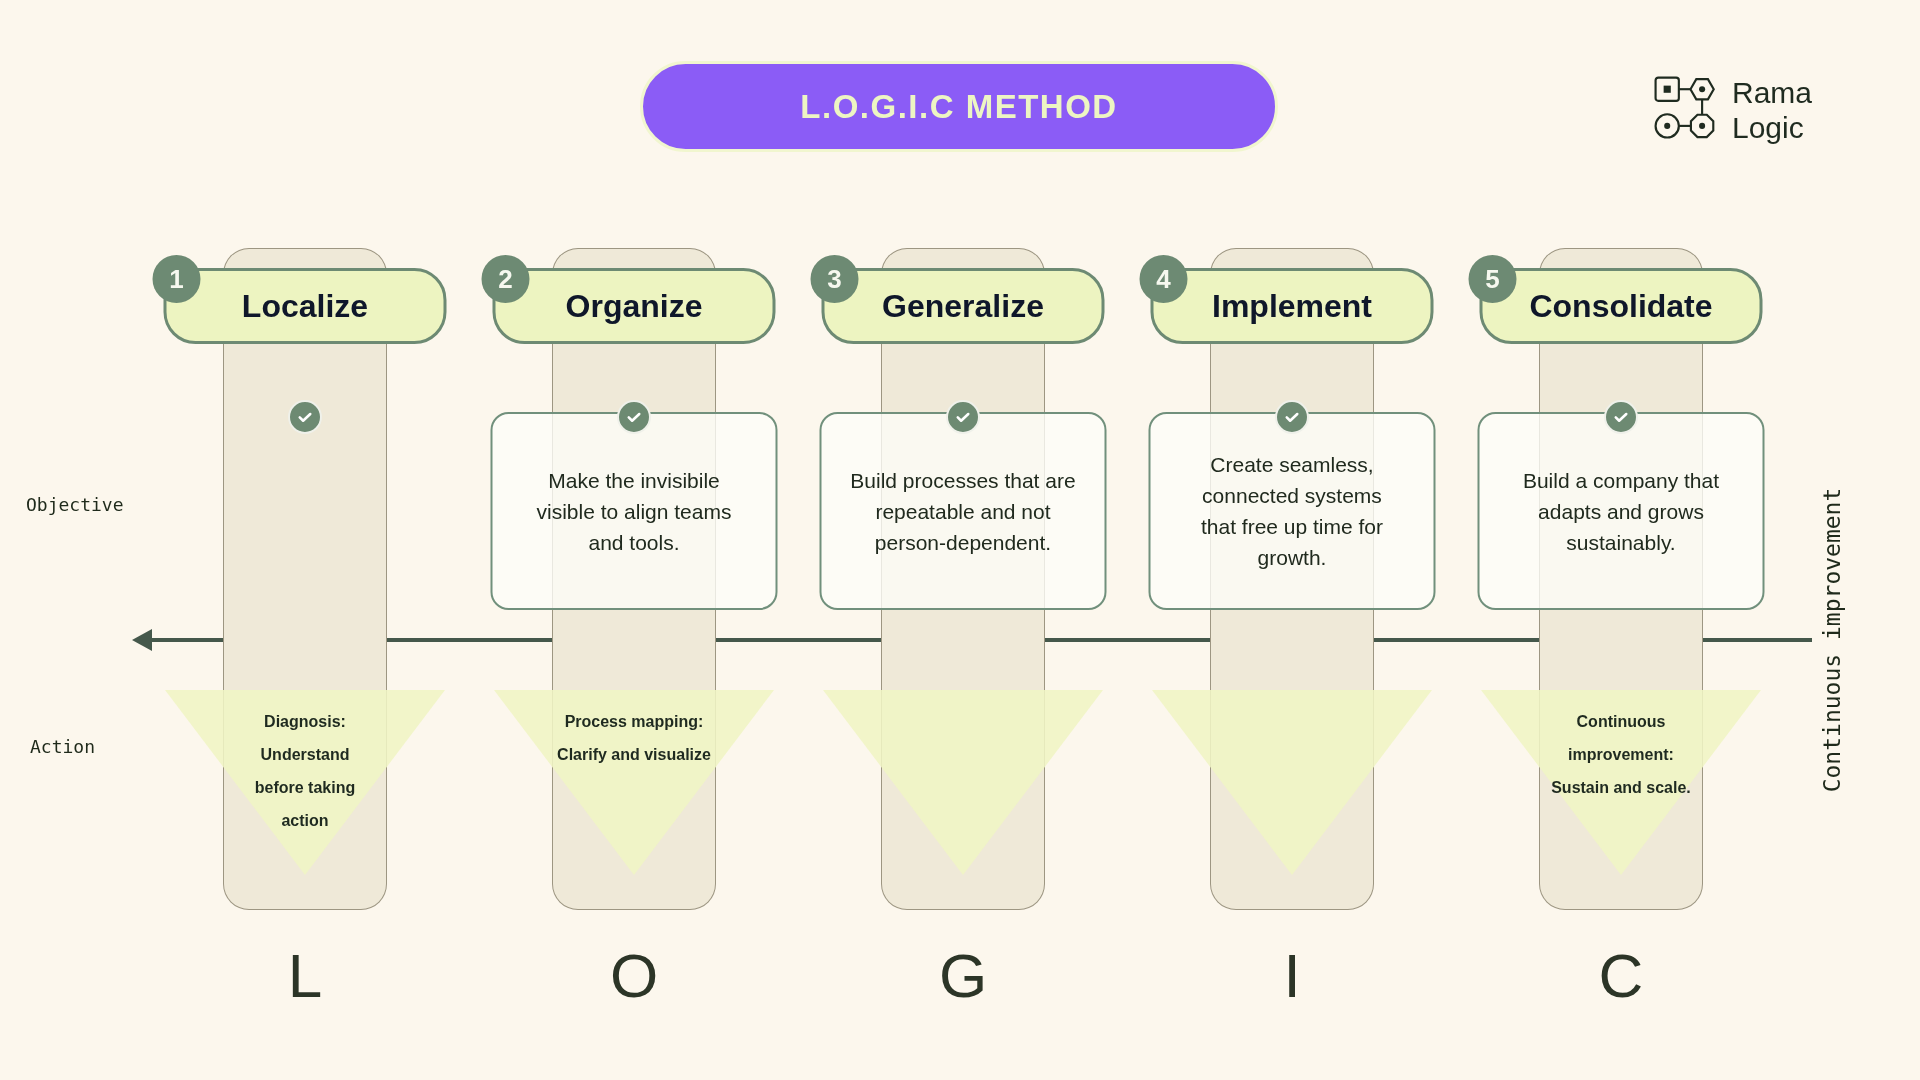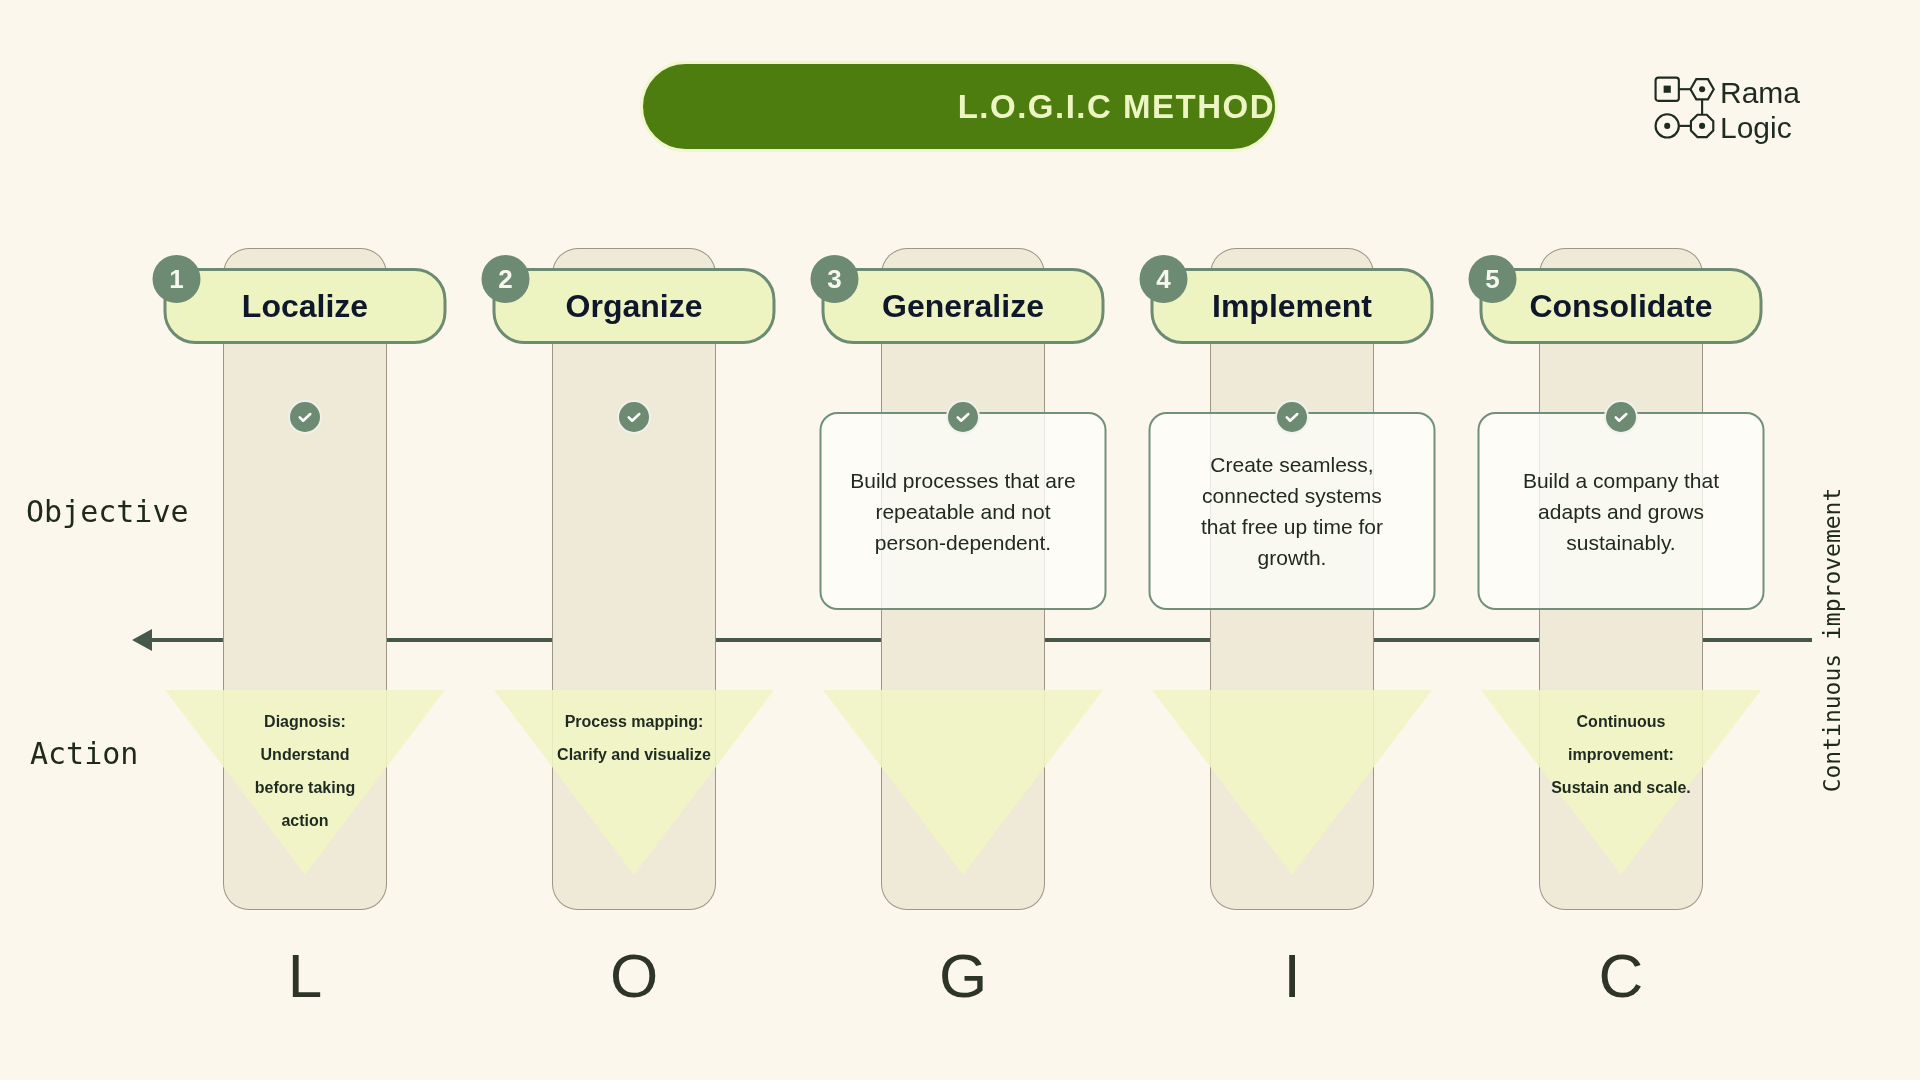--- a/index.html
+++ b/index.html
@@ -5,33 +5,33 @@
   html,body{margin:0;padding:0;}
   body{
     width:1920px;height:1080px;position:relative;overflow:hidden;
     background:#fcf7ed;
     font-family:"Liberation Sans", sans-serif;
     color:#202a1e;
   }
   
   .title-pill{
     position:absolute;left:640px;top:61px;width:638px;height:91px;
-    background:#4d7c0f;border:3px solid #f1f6cf;border-radius:48px;
-    display:flex;align-items:center;justify-content:flex-end;box-sizing:border-box;
+    background:#8b5cf6;border:3px solid #f1f6cf;border-radius:48px;
+    display:flex;align-items:center;justify-content:center;box-sizing:border-box;
   }
   .title-pill span{
     color:#edf5c3;font-size:33px;font-weight:800;letter-spacing:1.5px;
   }
   
-  .logo{position:absolute;left:1652px;top:74px;display:flex;align-items:center;gap:0;}
+  .logo{position:absolute;left:1652px;top:74px;display:flex;align-items:center;gap:12px;}
   .logo-text{font-size:30px;line-height:35px;font-weight:500;color:#1f2b20;}
   
   .mono-label{
     position:absolute;font-family:"DejaVu Sans Mono", monospace;
-    font-size:30px;color:#1f2a1b;text-align:right;
+    font-size:18px;color:#1f2a1b;text-align:right;
   }
   #objective-label{left:26px;top:494px;}
   #action-label{left:30px;top:736px;}
   
   .side-label{
     position:absolute;left:1832px;top:640px;
     transform:translate(-50%,-50%) rotate(-90deg);
     transform-origin:center;white-space:nowrap;
     font-family:"DejaVu Sans Mono", monospace;font-size:23px;color:#1f2a1b;
   }
@@ -154,20 +154,25 @@
 </div>
 
 <div class="column" style="left:469px">
   <div class="track"></div>
   <div class="header-pill">
     <div class="badge">
         <span>2</span>
       </div>
     <span class="header-label">Organize</span>
   </div>
+  <div class="card">
+    <p>Make the invisibile
+visible to align teams
+and tools.</p>
+  </div>
   <div class="check">
     <svg width="18" height="18" viewBox="0 0 24 24">
         <path d="M5 12.5l4.5 4.5L19 8" stroke="#ffffff" stroke-width="3.4" fill="none" stroke-linecap="round" stroke-linejoin="round"></path>
       </svg>
   </div>
   <div class="tri"></div>
   <div class="action">Process mapping:
 Clarify and visualize</div>
   <div class="letter">O</div>
 </div>

